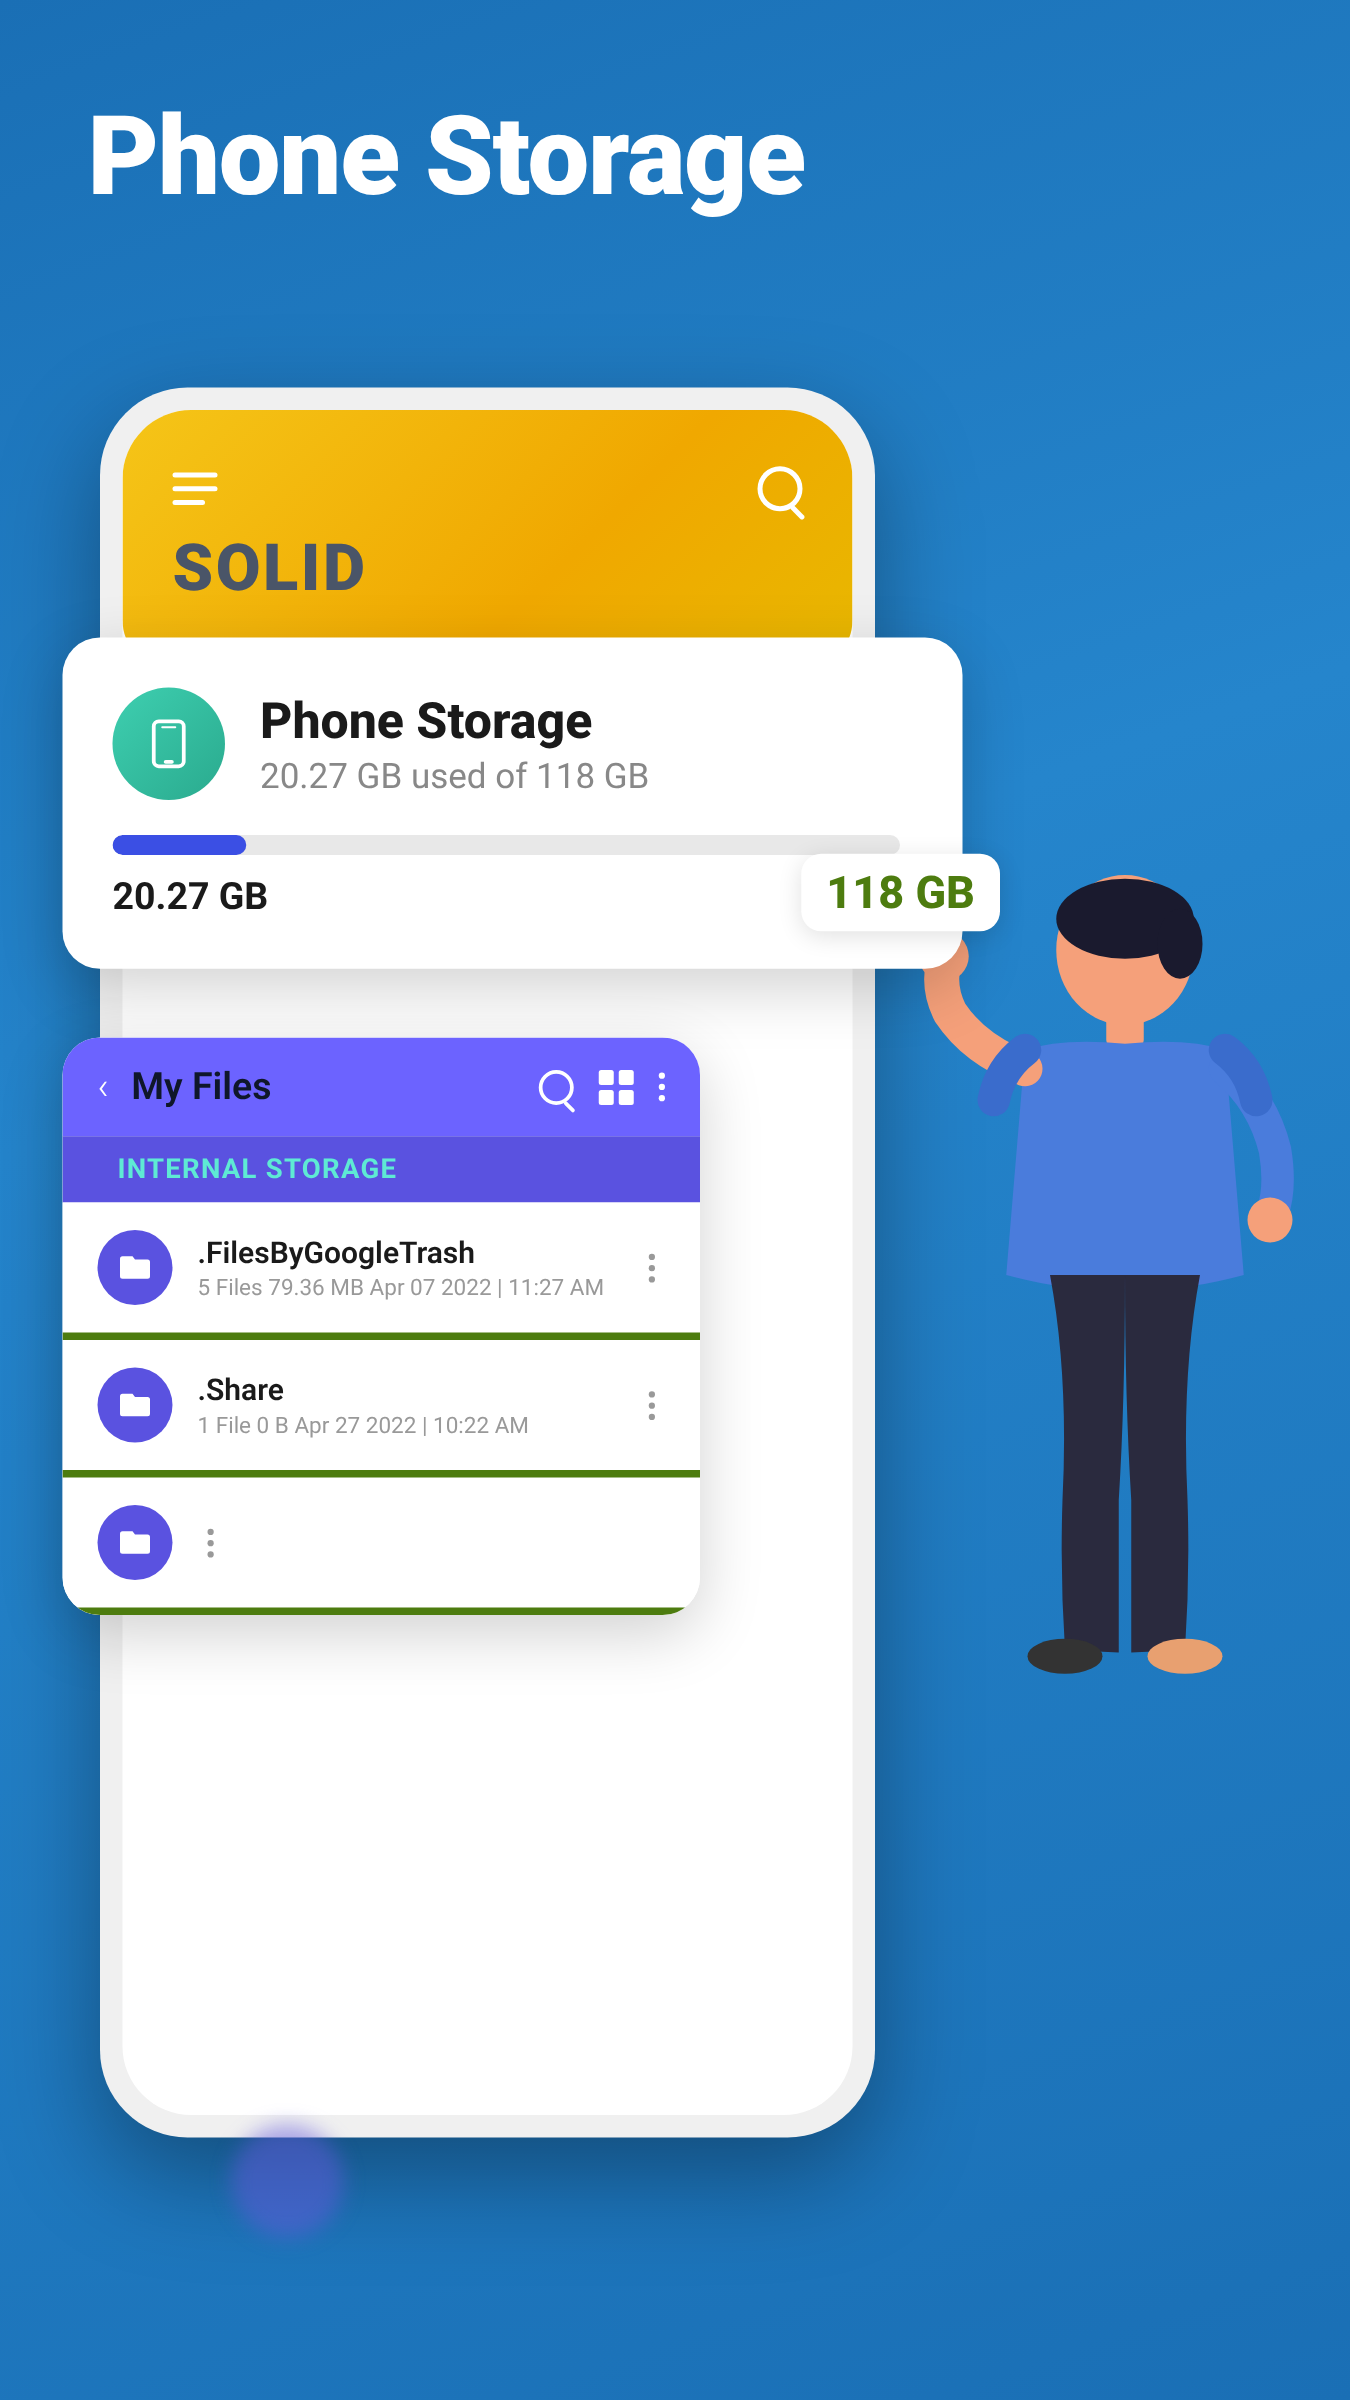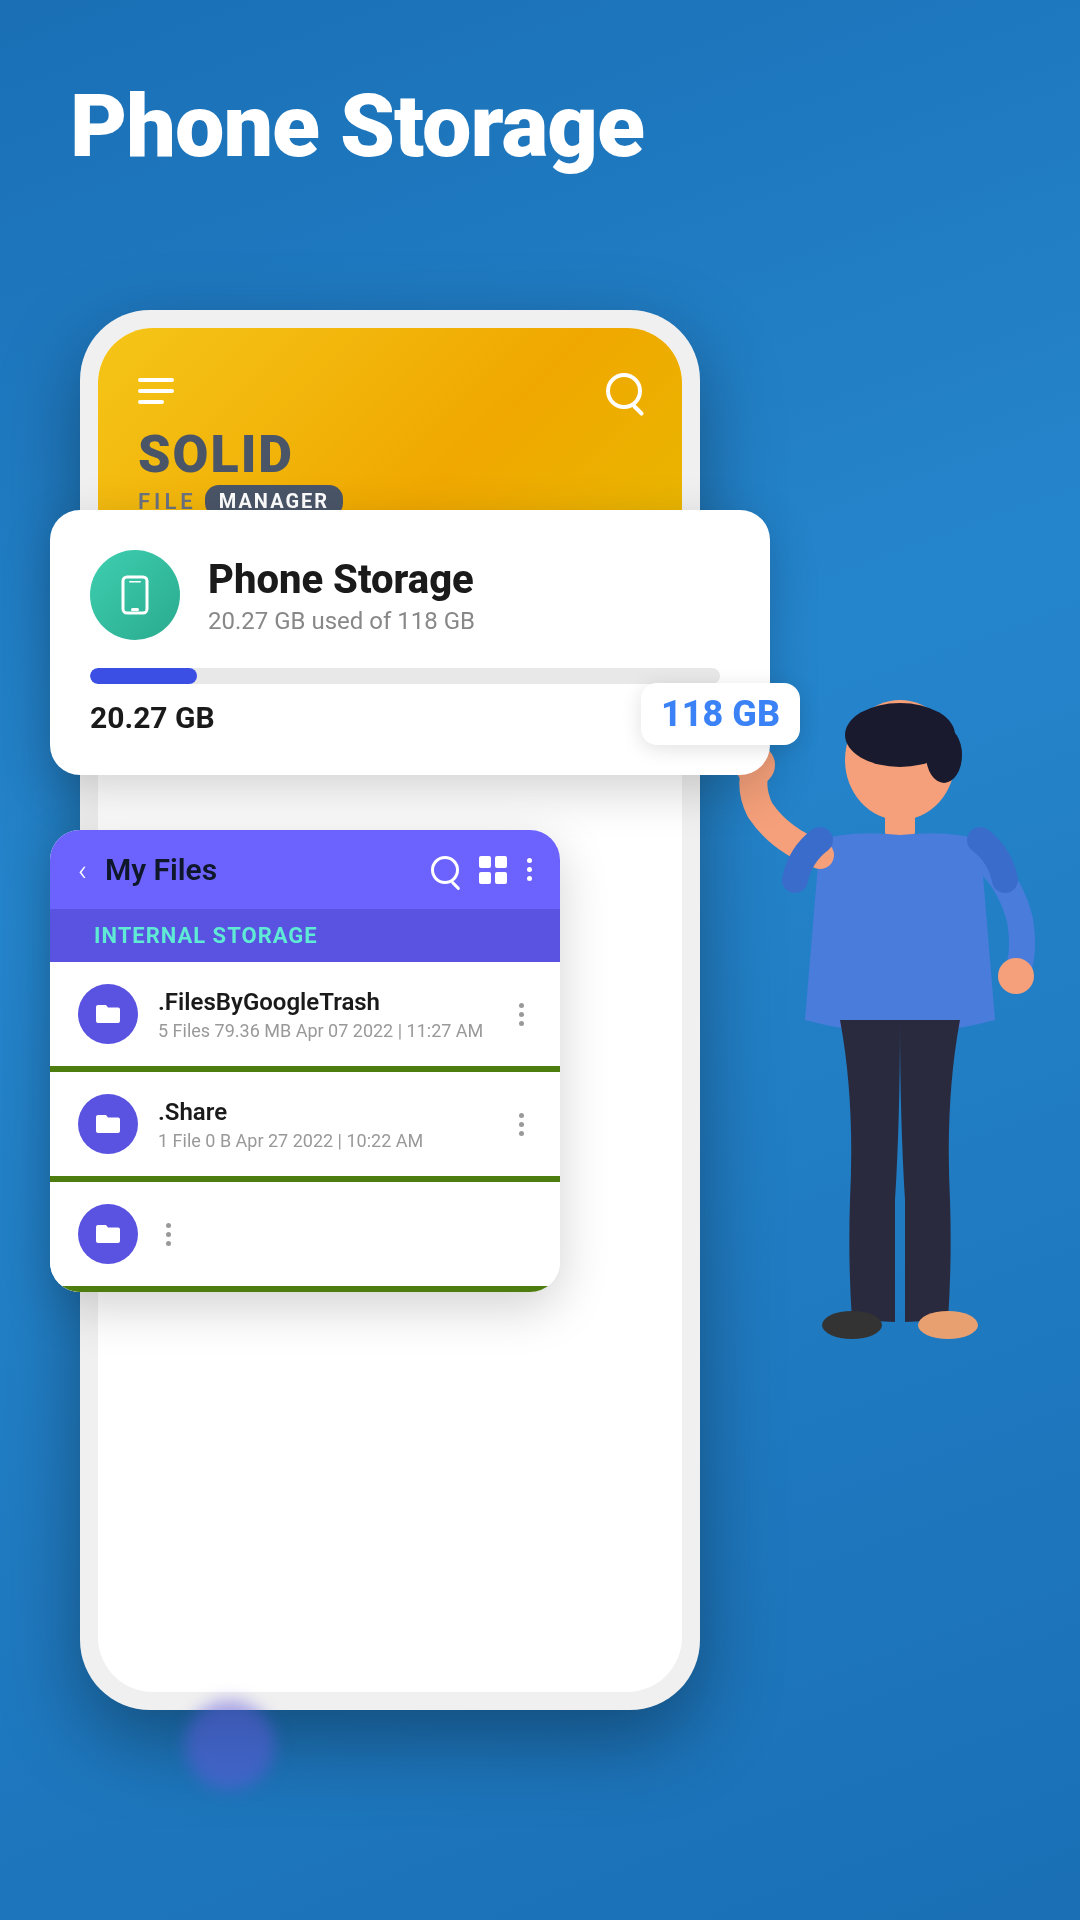--- a/index.html
+++ b/index.html
@@ -176,21 +176,21 @@
       width: 44px;
       height: 44px;
     }
 
     .storage-info h3 {
       font-size: 40px;
       font-weight: 800;
       color: #1a1a1a;
     }
     .storage-info p {
-      font-size: 24px;
+      font-size: 28px;
       color: #888;
       margin-top: 4px;
     }
 
     .storage-bar-container {
       background: #e8e8e8;
       height: 16px;
       border-radius: 10px;
       margin-bottom: 16px;
       overflow: hidden;
@@ -208,21 +208,21 @@
       align-items: flex-end;
     }
     .storage-used {
       font-size: 30px;
       font-weight: 700;
       color: #1a1a1a;
     }
     .storage-total {
       font-size: 36px;
       font-weight: 800;
-      color: #3b82f6;
+      color: #4d7c0f;
       position: absolute;
       right: -30px;
       bottom: 30px;
       background: white;
       padding: 10px 20px;
       border-radius: 16px;
       box-shadow: 0 4px 20px rgba(0,0,0,0.12);
     }
 
     
@@ -415,24 +415,20 @@
       <div class="app-header-top">
         <div class="hamburger-icon">
           <span></span>
             <span></span>
             <span></span>
         </div>
         <div class="search-icon-header"></div>
       </div>
       <div class="app-logo">
         <div class="logo-solid">SOLID</div>
-        <div class="logo-file-manager">
-          <span class="logo-file-text">FILE</span>
-          <span class="logo-manager-badge">MANAGER</span>
-        </div>
       </div>
     </div>
   </div>
 </div>
 
 <div class="storage-card">
   <div class="storage-card-header">
     <div class="storage-icon-circle">
       <svg class="phone-icon-svg" viewBox="0 0 44 44" fill="none">
         <rect x="10" y="4" width="24" height="36" rx="4" stroke="white" stroke-width="3" fill="none"></rect>

